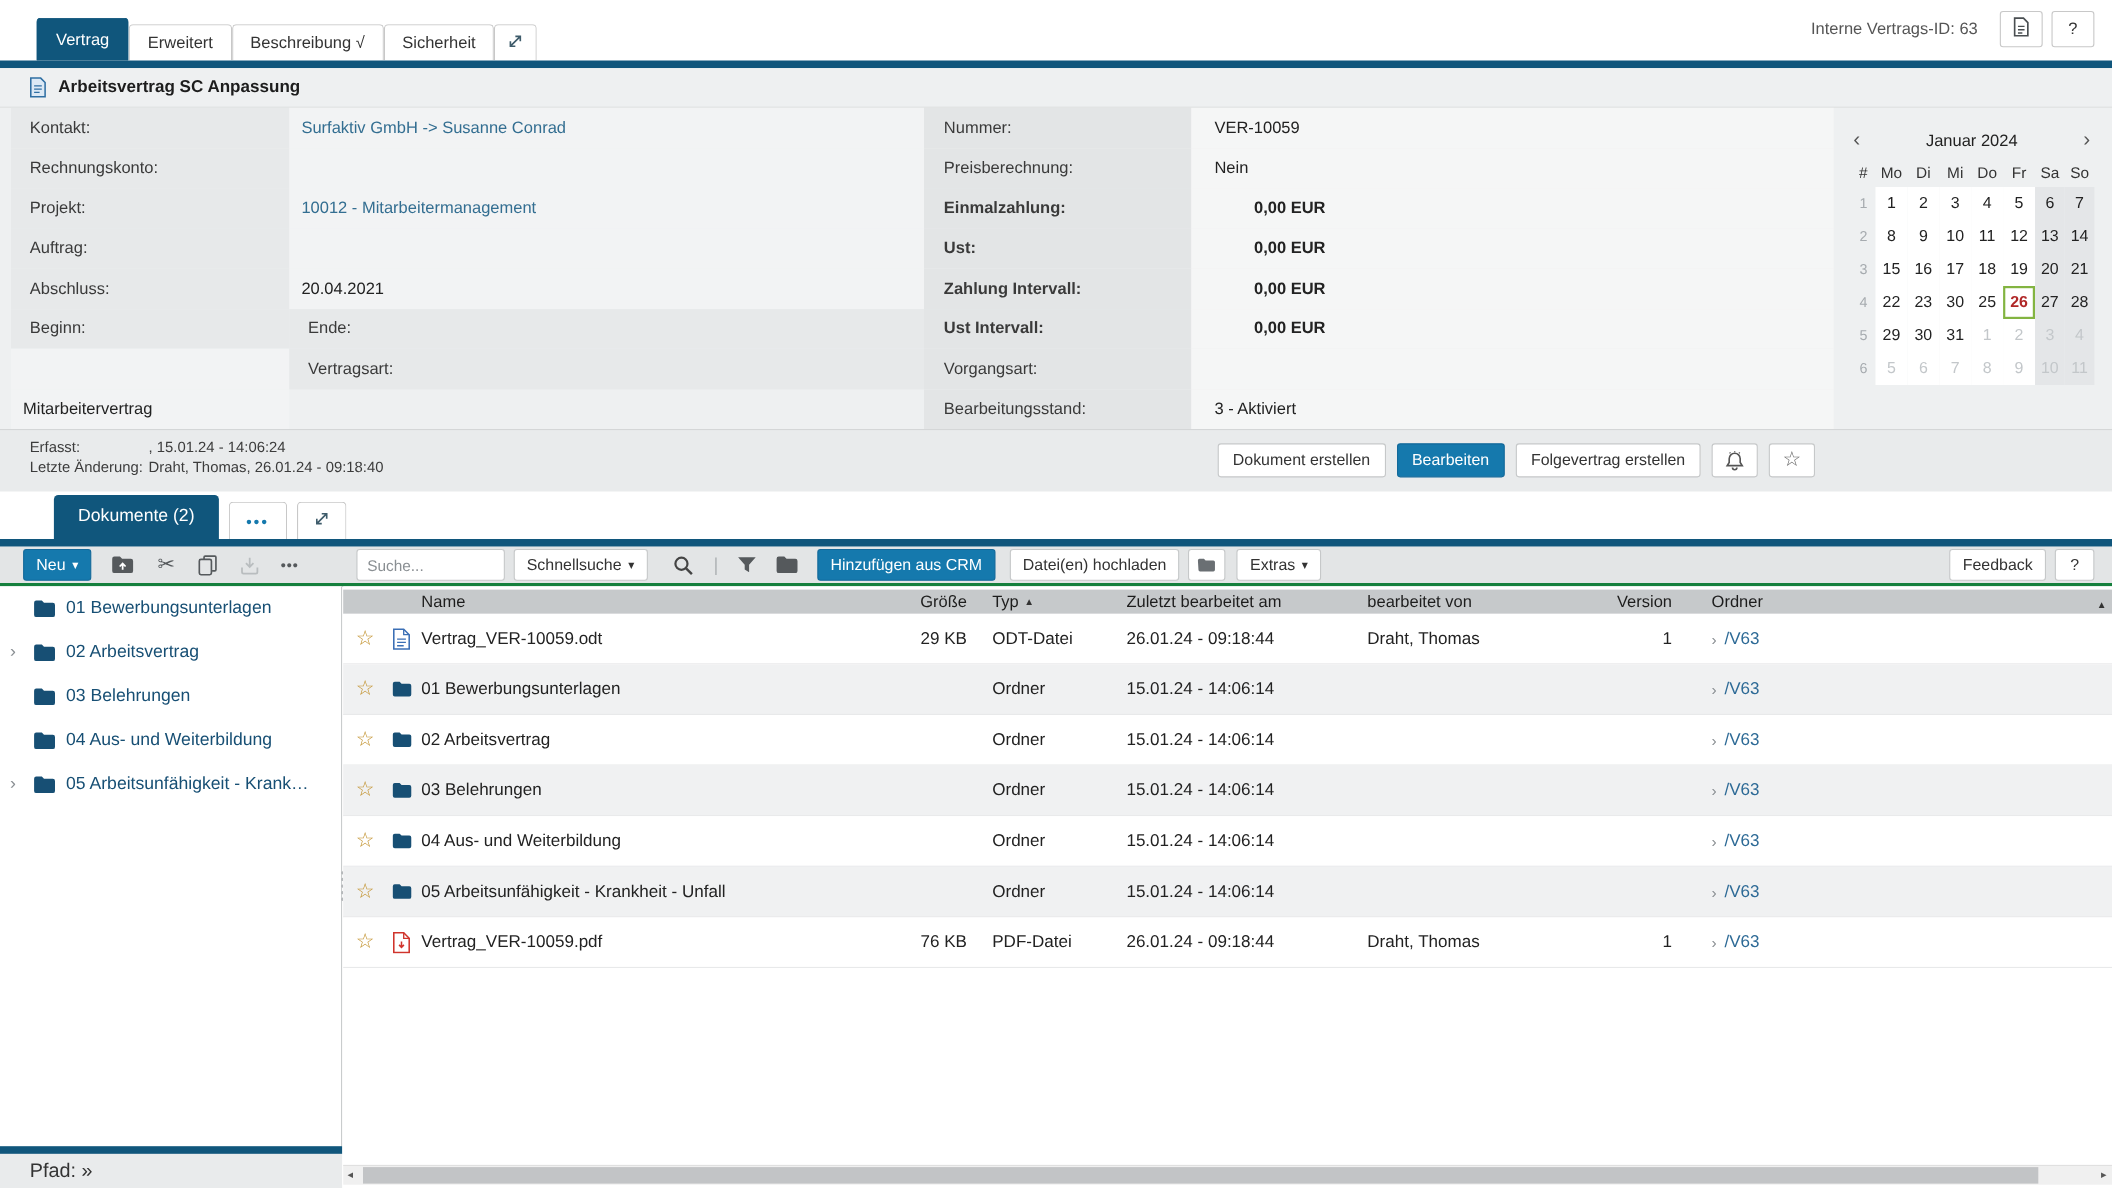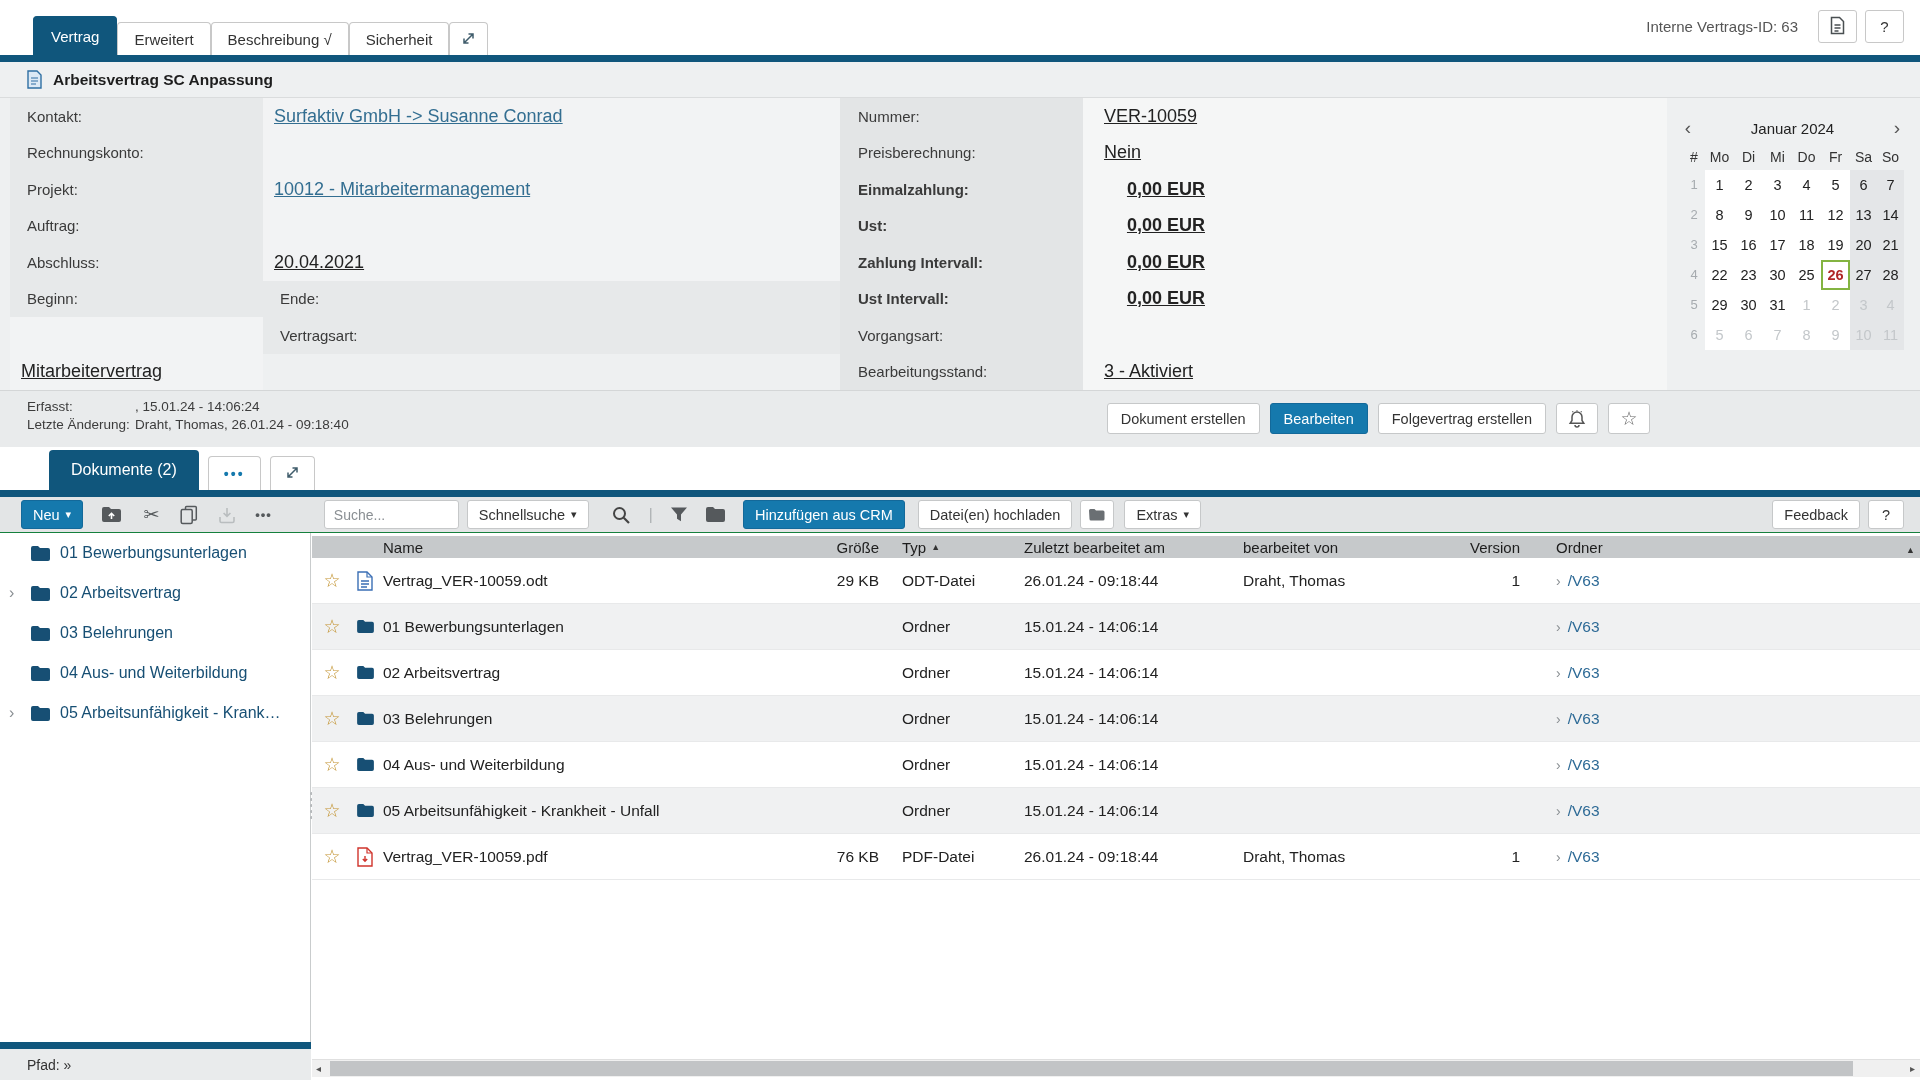--- a/index.html
+++ b/index.html
@@ -26,21 +26,21 @@
             padding-left:27px;gap:11px;}
   .title-text{font-weight:bold;font-size:15.5px;color:#1d1d1d;}
 
   
   .details{position:absolute;top:98px;left:0;right:0;height:292px;background:#eef0f1;display:flex;}
   .lpad{width:10px;flex:none;}
   .fields-left{width:830px;flex:none;display:grid;grid-template-columns:253px 577px;grid-auto-rows:36.5px;}
   .fields-right{width:827px;flex:none;display:grid;grid-template-columns:243px 584px;grid-auto-rows:36.5px;}
   .flabel{background:#e7e9ea;padding-left:17px;display:flex;align-items:center;font-size:15px;color:#3a3a3a;}
   .fields-right .flabel{background:#e3e5e6;padding-left:18px;}
-  .fvalue{background:#f2f3f4;padding-left:11px;display:flex;align-items:center;font-size:18px;color:#222;text-decoration:underline;}
+  .fvalue{background:#f2f3f4;padding-left:11px;display:flex;align-items:center;font-size:15px;color:#222;}
   .fields-right .fvalue{background:#f5f6f6;padding-left:21px;}
   .fields-right .fvalue.amount{padding-left:0;padding-right:462px;justify-content:flex-end;}
   .bold{font-weight:bold;}
   .fvalue.link{color:#336e91;}
 
   
   .calendar{width:253px;flex:none;position:relative;}
   .cal-head{display:flex;align-items:center;margin:18px 12px 4px 10px;height:24px;}
   .cal-nav{width:22px;text-align:center;color:#555;font-size:19px;line-height:22px;}
   .cal-month{flex:1;text-align:center;font-size:15px;color:#222;}
@@ -69,21 +69,21 @@
   .doctabs{position:absolute;top:447px;left:0;right:0;height:50px;background:#fff;}
   .doctabs .darkbar{position:absolute;left:0;right:0;bottom:0;height:7px;background:#10567c;}
   .dtabs{position:absolute;left:49px;bottom:7px;display:flex;align-items:flex-end;gap:9px;}
   .dtab{box-sizing:border-box;display:flex;align-items:center;border-radius:4px 4px 0 0;}
   .dtab.active{background:#10567c;color:#fff;font-size:16px;height:40px;padding:0 22px;}
   .dtab.small{background:#fff;border:1px solid #c8c8c8;border-bottom:none;height:34px;padding:0 15px;}
   .dots{color:#1579ad;font-weight:bold;letter-spacing:2px;font-size:14px;}
 
   
   .toolbar{position:absolute;top:497px;left:0;right:0;height:36px;background:#e3e5e6;
-           border-bottom:1px solid #15803d;box-sizing:border-box;display:flex;align-items:center;
+           border-bottom:3px solid #15803d;box-sizing:border-box;display:flex;align-items:center;
            padding:0 16px 0 21px;}
   .tb-icon{display:flex;align-items:center;justify-content:center;width:24px;color:#55595c;}
   .tb-icon.disabled{color:#b9bdbf;}
   .scissors{font-size:19px;}
   .more-dots{font-size:13px;color:#55595c;letter-spacing:1px;font-weight:bold;}
   .tb-btn{height:29px;border:1px solid #c6c8c9;border-radius:3px;background:#fff;color:#333;
           font-size:14.5px;display:flex;align-items:center;padding:0 11px;gap:6px;box-sizing:border-box;}
   .tb-btn.blue{background:#1579ad;border-color:#13699a;color:#fff;}
   .caret{font-size:11px;}
   .search-input{height:29px;width:135px;border:1px solid #c6c8c9;border-radius:3px;padding:0 9px;
@@ -95,21 +95,21 @@
   
   .content{position:absolute;top:533px;left:0;right:0;bottom:0;}
   .tree{position:absolute;left:0;top:0;width:311px;bottom:38px;background:#fff;
         border-right:1px solid #c9cccd;box-sizing:border-box;overflow:hidden;}
   .tree-item{height:40px;display:flex;align-items:center;font-size:16px;color:#174f74;
              position:relative;padding-left:30px;white-space:nowrap;}
   .tree-item .chev{position:absolute;left:9px;color:#8a8f93;font-size:16px;}
   .tree-item .ticon{display:flex;margin-right:9px;}
   .tree-blue{position:absolute;left:0;bottom:31px;width:311px;height:7px;background:#10567c;}
   .pfad{position:absolute;left:0;bottom:0;width:311px;height:31px;background:#e9ebec;
-        font-size:14px;color:#333;display:flex;align-items:center;padding-left:27px;box-sizing:border-box;}
+        font-size:18px;color:#333;display:flex;align-items:center;padding-left:27px;box-sizing:border-box;}
   .splitter{position:absolute;left:306px;top:252px;width:10px;height:40px;display:flex;flex-direction:column;
             align-items:center;justify-content:center;gap:3px;background:transparent;}
   .splitter i{width:3px;height:3px;border-radius:50%;background:#b5b8ba;}
 
   .table{position:absolute;left:312px;top:0;right:0;bottom:0;background:#fff;}
   .tgrid{display:grid;grid-template-columns:40px 26px 382px 124px 126px 220px 230px 60px 1fr;align-items:center;}
   .thead{height:22px;margin-top:3px;background:#c6c9cb;font-size:15px;color:#1d1d1d;}
   .th-name{padding-left:5px;}
   .th-size{text-align:right;padding-right:5px;}
   .th-type{padding-left:18px;display:flex;align-items:center;gap:5px;}

